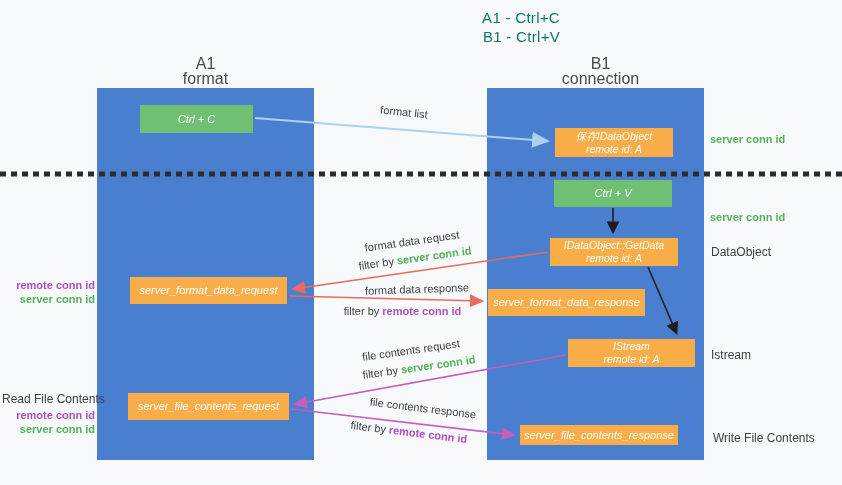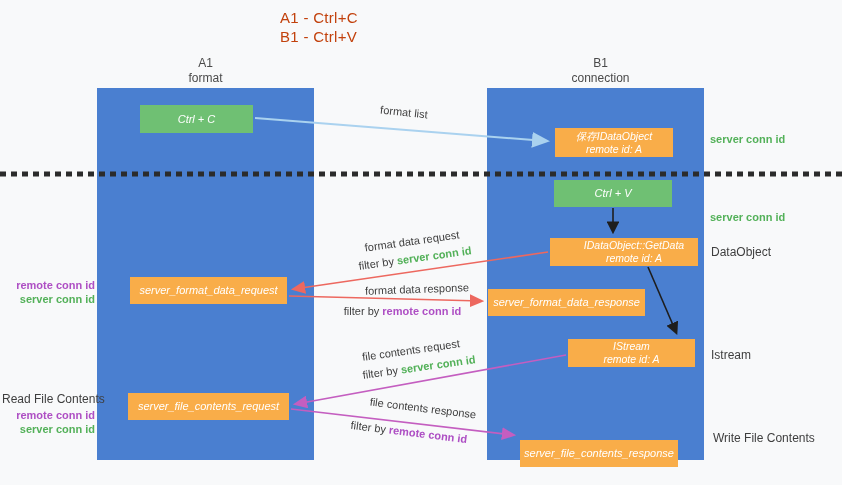--- a/index.html
+++ b/index.html
@@ -1,22 +1,22 @@
 <!DOCTYPE html>
 <html><head>
 <meta charset="utf-8">
 <style>
   html,body{margin:0;padding:0;background:#f8f9fa;font-family:"Liberation Sans",sans-serif;}
   .canvas{position:relative;width:842px;height:485px;background:#f8f9fa;overflow:hidden;}
   .col{position:absolute;top:88px;width:217px;height:372px;background:#4a7fd0;z-index:1;}
   .arrows{position:absolute;left:0;top:0;z-index:2;}
-  .title{position:absolute;left:280px;top:8px;width:280px;text-align:left;color:#c2410c;
+  .title{position:absolute;left:280px;top:8px;width:280px;text-align:right;color:#0f766e;
          font-size:15px;line-height:19px;z-index:3;letter-spacing:.3px;}
   .col-header{position:absolute;top:56px;width:217px;text-align:center;color:#4a4a4a;
-              font-size:12px;line-height:15px;z-index:3;}
+              font-size:16px;line-height:15px;z-index:3;}
   .box{position:absolute;z-index:3;color:#fff;font-size:11px;text-align:center;
        display:flex;flex-direction:column;justify-content:center;line-height:13px;font-style:italic;}
   .green{background:#6fc073;}
   .orange{background:#f9ad49;}
   .side-label{position:absolute;z-index:3;font-size:11px;white-space:nowrap;}
   .plain{color:#3e3e3e;font-size:12px;font-weight:400;}
   .gtxt{color:#53b159;font-weight:bold;}
   .ptxt{color:#ae4fc4;font-weight:bold;}
   .pair{position:absolute;z-index:3;width:90px;text-align:right;font-size:11px;
         line-height:14px;font-weight:bold;white-space:nowrap;}
@@ -76,21 +76,21 @@
 
   <div class="box orange" style="left:555px;top:128px;width:118px;height:29px;font-size:10.5px;">
     <div>保存IDataObject</div>
     <div>remote id: A</div>
   </div>
 
   <div class="box green" style="left:554px;top:180px;width:118px;height:27px;">
     <div>Ctrl + V</div>
   </div>
 
-  <div class="box orange" style="left:550px;top:238px;width:128px;height:28px;font-size:10.5px;padding-left:20px;">
+  <div class="box orange" style="left:550px;top:238px;width:128px;height:28px;font-size:10.5px;">
     <div>IDataObject::GetData</div>
     <div>remote id: A</div>
   </div>
 
   <div class="box orange" style="left:130px;top:277px;width:157px;height:27px;">
     <div>server_format_data_request</div>
   </div>
 
   <div class="box orange" style="left:488px;top:289px;width:157px;height:27px;">
     <div>server_format_data_response</div>
@@ -98,21 +98,21 @@
 
   <div class="box orange" style="left:568px;top:339px;width:127px;height:28px;font-size:10.5px;">
     <div>IStream</div>
     <div>remote id: A</div>
   </div>
 
   <div class="box orange" style="left:128px;top:393px;width:161px;height:27px;">
     <div>server_file_contents_request</div>
   </div>
 
-  <div class="box orange" style="left:520px;top:425px;width:158px;height:27px;margin-top:15px;">
+  <div class="box orange" style="left:520px;top:425px;width:158px;height:20px;">
     <div>server_file_contents_response</div>
   </div>
 
   <div class="side-label gtxt" style="left:710px;top:133px;">server conn id</div>
   <div class="side-label gtxt" style="left:710px;top:211px;">server conn id</div>
   <div class="side-label plain" style="left:711px;top:245px;">DataObject</div>
   <div class="side-label plain" style="left:711px;top:348px;">Istream</div>
   <div class="side-label plain" style="left:713px;top:431px;">Write File Contents</div>
 
   <div class="pair" style="left:5px;top:278px;">

